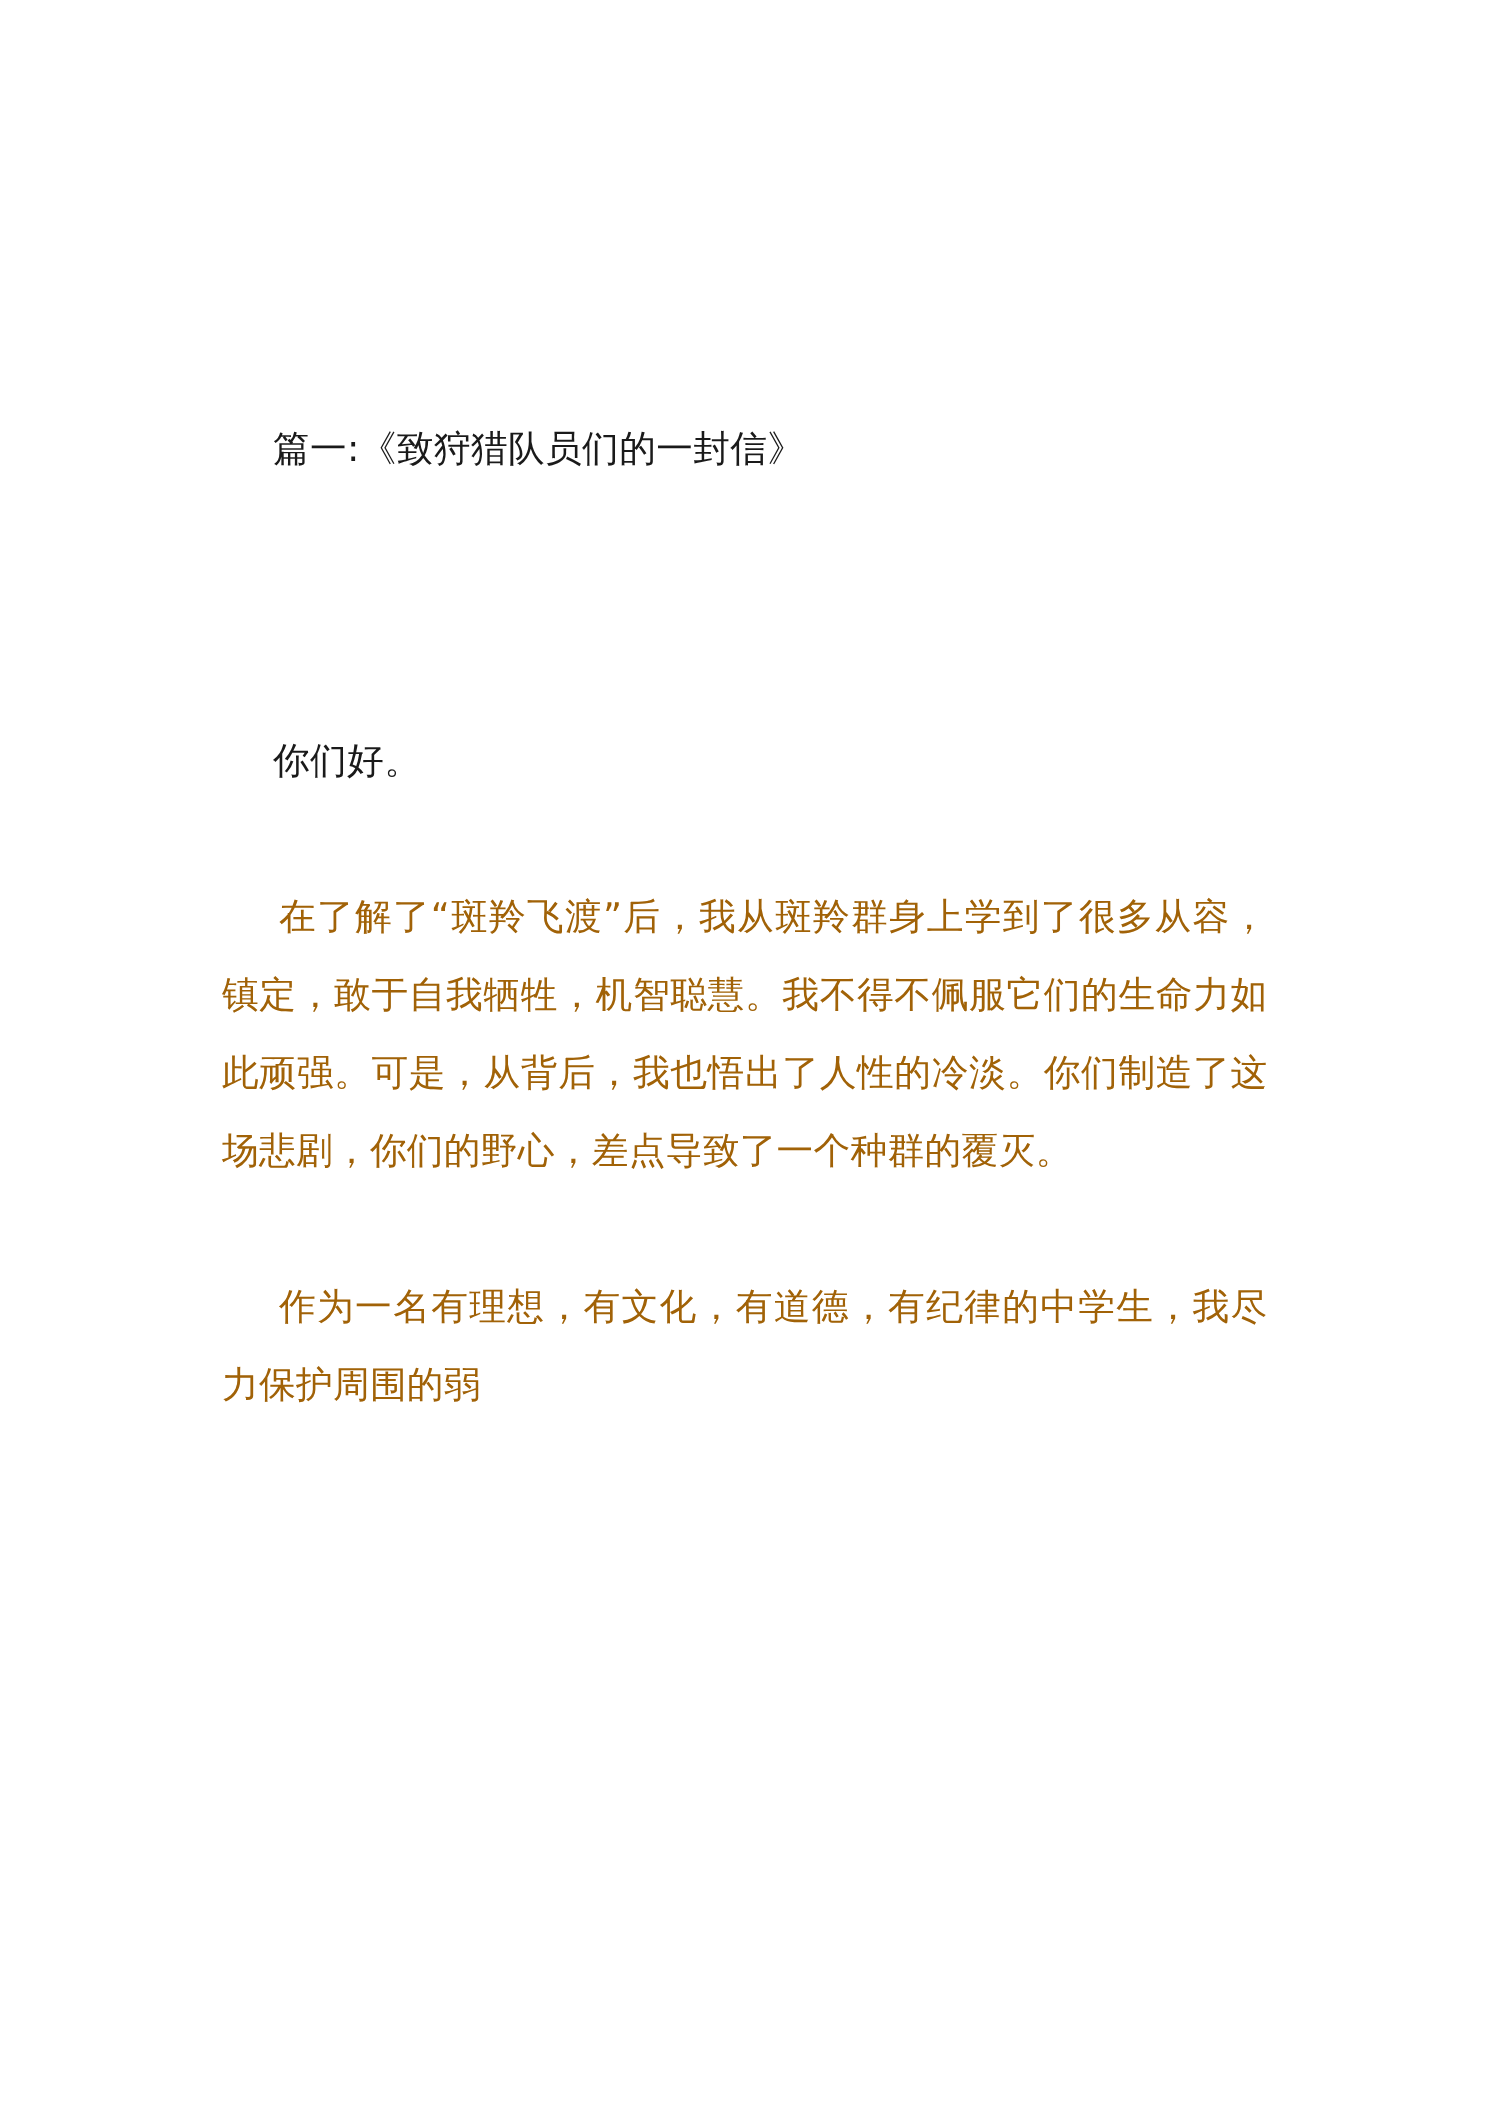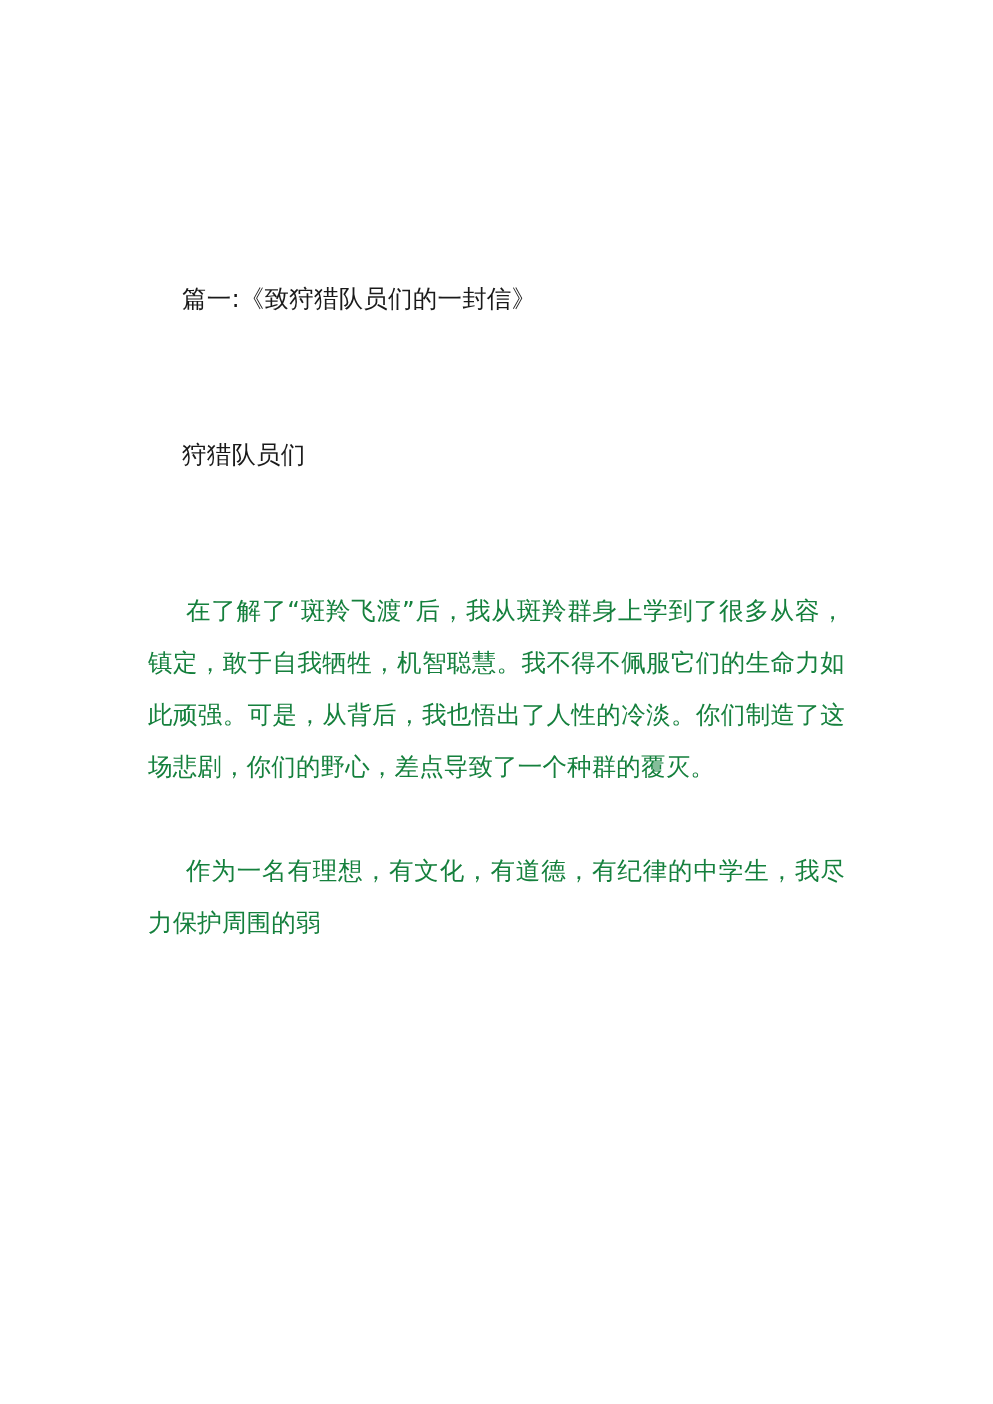--- a/index.html
+++ b/index.html
@@ -53,21 +53,21 @@
   }
 
   
   .para {
     font-size: 24.5px;
     line-height: 52px;
     text-indent: 38px;
     text-align: justify;
     text-justify: inter-character;
     letter-spacing: 0.15px;
-    color: #15803d;
+    color: #a16207;
     margin: 0;
     
   }
 
   .para.tight {
     text-align-last: left;
   }
 
   .para + .para {
     margin-top: 52px;
@@ -86,24 +86,24 @@
 
     <div class="spacer-top"></div>
 
     <div class="head-line">篇一:《致狩猎队员们的一封信》</div>
 
     <div class="gap-line"></div>
 
 
     <div class="gap-line"></div>
 
-    <div class="head-line">狩猎队员们</div>
 
     <div class="gap-line"></div>
 
+    <div class="head-line">你们好。</div>
 
     <div class="gap-line"></div>
 
     <p class="para tight">在了解了“斑羚飞渡”后，我从斑羚群身上学到了很多从容，镇定，敢于自我牺牲，机智聪慧。我不得不佩服它们的生命力如此顽强。可是，从背后，我也悟出了人性的冷淡。你们制造了这场悲剧，你们的野心，差点导致了一个种群的覆灭。</p>
 
 
     <p class="para tight clipped">作为一名有理想，有文化，有道德，有纪律的中学生，我尽力保护周围的弱</p>
 
   </div>
 </div>

